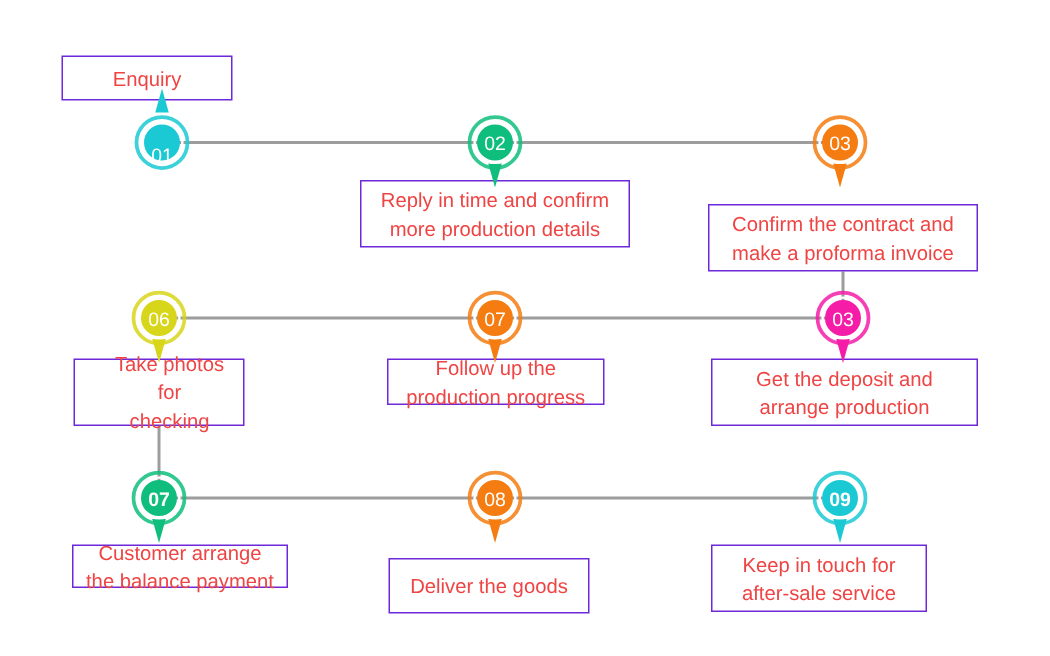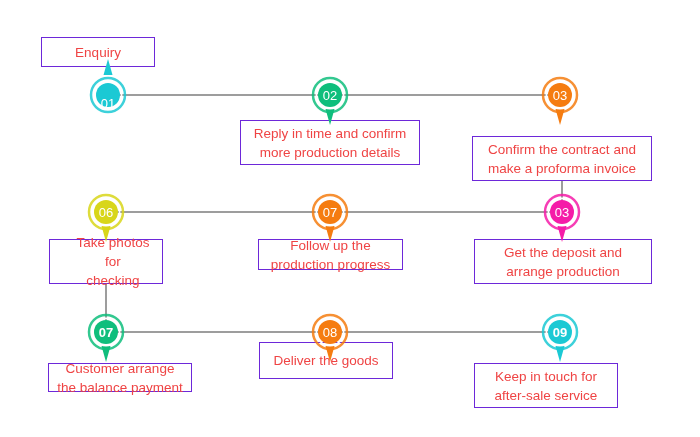--- a/index.html
+++ b/index.html
@@ -178,21 +178,21 @@
 
   <div class="marker down" style="left:308px; top:310px;">
     <svg viewBox="0 0 44 58">
       <path d="M22 52 L26.5 36 L17.5 36 Z" fill="#F57C10"></path>
       <circle cx="22" cy="22" r="17" fill="none" stroke="#F57C10" stroke-width="2.5" opacity="0.85"></circle>
       <circle cx="22" cy="22" r="12" fill="#F57C10"></circle>
       <circle cx="22" cy="22" r="13.6" fill="none" stroke="#ffffff" stroke-width="1.6"></circle>
     </svg>
     <div class="num">08</div>
   </div>
-  <div class="tbox" style="left:259px; top:342px; width:134px; height:37px;">Deliver the goods</div>
+  <div class="tbox" style="left:259px; top:372px; width:134px; height:37px;">Deliver the goods</div>
 
   <div class="marker down" style="left:538px; top:310px;font-weight:bold;">
     <svg viewBox="0 0 44 58">
       <path d="M22 52 L26.5 36 L17.5 36 Z" fill="#1BC9D4"></path>
       <circle cx="22" cy="22" r="17" fill="none" stroke="#1BC9D4" stroke-width="2.5" opacity="0.85"></circle>
       <circle cx="22" cy="22" r="12" fill="#1BC9D4"></circle>
       <circle cx="22" cy="22" r="13.6" fill="none" stroke="#ffffff" stroke-width="1.6"></circle>
     </svg>
     <div class="num">09</div>
   </div>

